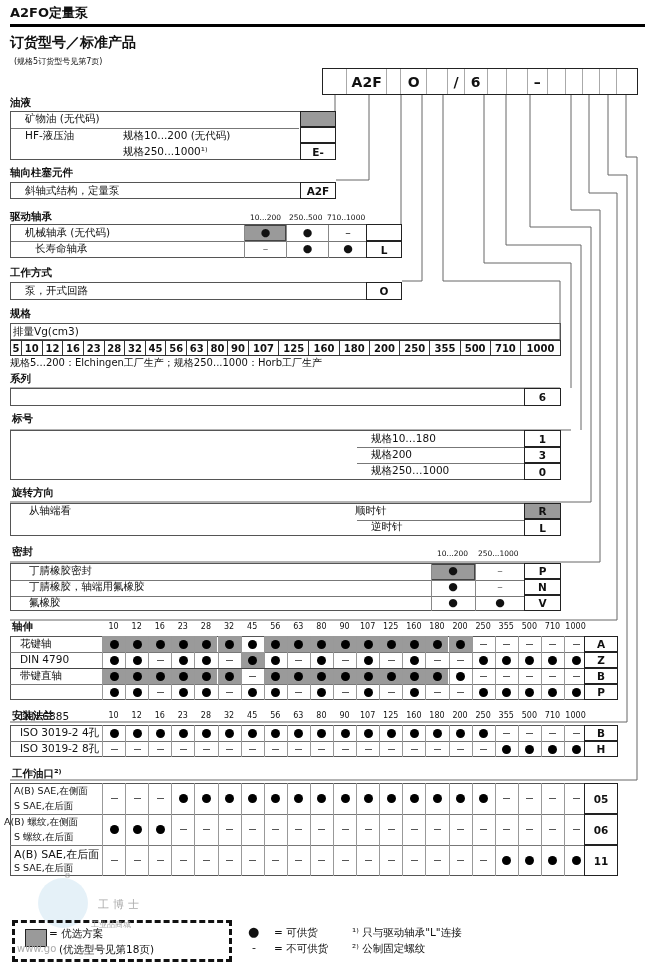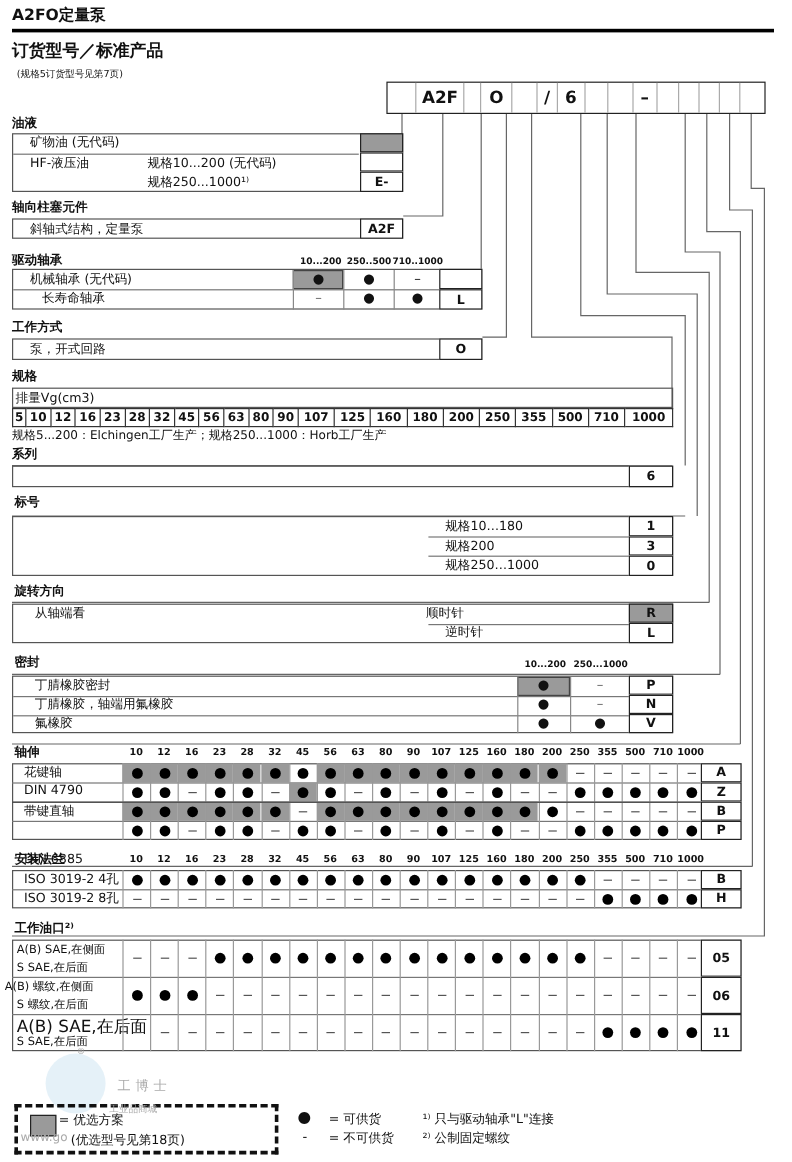--- a/index.html
+++ b/index.html
@@ -11,21 +11,21 @@
   .subnote{left:14px;top:56px;font-size:8px;}
   .codebar{left:322px;top:68px;height:27px;border:1.5px solid #222;display:flex;box-sizing:border-box;width:316px;}
   .codebar .c{border-right:1px solid #aaa;height:100%;display:flex;align-items:center;justify-content:center;font-weight:bold;font-size:14px;box-sizing:border-box;}
   .codebar .c:last-child{border-right:none;}
   .sec{font-size:10.5px;font-weight:bold;}
   .box{border:1px solid #555;box-sizing:border-box;}
   .lbl{font-size:10.5px;}
   .code{position:absolute;border:1.3px solid #222;box-sizing:border-box;display:flex;align-items:center;justify-content:center;font-weight:bold;font-size:10.5px;background:#fff;}
   .gray{background:#9a9a9a;}
   .hl{border-top:1px solid #777;}
-  .colhdr{font-size:7.5px;font-weight:bold;}
+  .colhdr{font-size:7.5px;font-weight:normal;}
   .dot{display:inline-block;width:9px;height:9px;border-radius:50%;background:#000;}
   .dash{display:inline-block;width:7px;height:1px;background:#555;vertical-align:middle;}
   table.grid{border-collapse:collapse;position:absolute;}
   table.grid td{border:1px solid #777;text-align:center;padding:0;font-size:10px;height:14px;}
   .sizes td{font-size:9.5px;font-weight:bold;border:1px solid #333 !important;}
   .legend-box{left:12px;top:920px;width:220px;height:42px;border:3px dashed #111;box-sizing:border-box;}
   svg.lines{position:absolute;left:0;top:0;pointer-events:none;}
 </style>
 </head>
 <body>
@@ -777,21 +777,21 @@
       <span class="dash"></span>
     </div>
     <div class="abs" style="left:540.9000000000001px;top:814px;width:23.1px;height:31px;border-left:1px solid #999;box-sizing:border-box;display:flex;align-items:center;justify-content:center;">
       <span class="dash"></span>
     </div>
     <div class="abs" style="left:564px;top:814px;width:23.1px;height:31px;border-left:1px solid #999;box-sizing:border-box;display:flex;align-items:center;justify-content:center;">
       <span class="dash"></span>
     </div>
     <div class="code" style="left:584px;top:814px;width:34px;height:31px">06</div>
     <div class="abs" style="left:10px;top:845px;width:574px;border-top:1px solid #777"></div>
-    <div class="abs lbl" style="left:14px;top:847px;font-size:14px">A(B) SAE,在后面</div>
+    <div class="abs lbl" style="left:14px;top:847px;font-size:11px">A(B) SAE,在后面</div>
     <div class="abs lbl" style="left:14px;top:862px;font-size:9.5px">S SAE,在后面</div>
     <div class="abs" style="left:102px;top:845px;width:23.1px;height:31px;border-left:1px solid #999;box-sizing:border-box;display:flex;align-items:center;justify-content:center;">
       <span class="dash"></span>
     </div>
     <div class="abs" style="left:125.1px;top:845px;width:23.1px;height:31px;border-left:1px solid #999;box-sizing:border-box;display:flex;align-items:center;justify-content:center;">
       <span class="dash"></span>
     </div>
     <div class="abs" style="left:148.2px;top:845px;width:23.1px;height:31px;border-left:1px solid #999;box-sizing:border-box;display:flex;align-items:center;justify-content:center;">
       <span class="dash"></span>
     </div>

